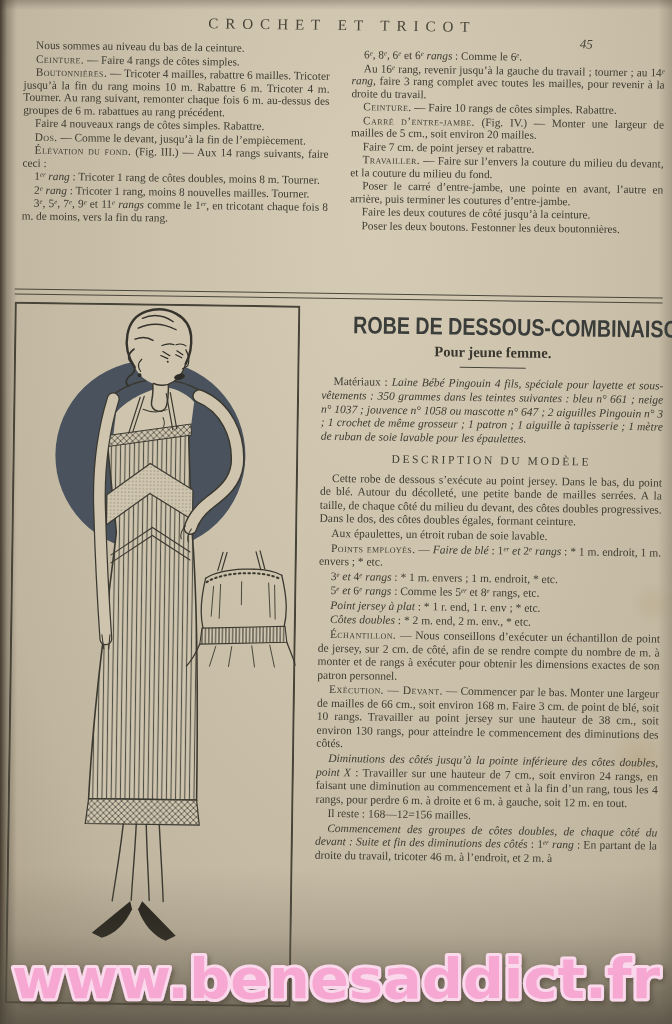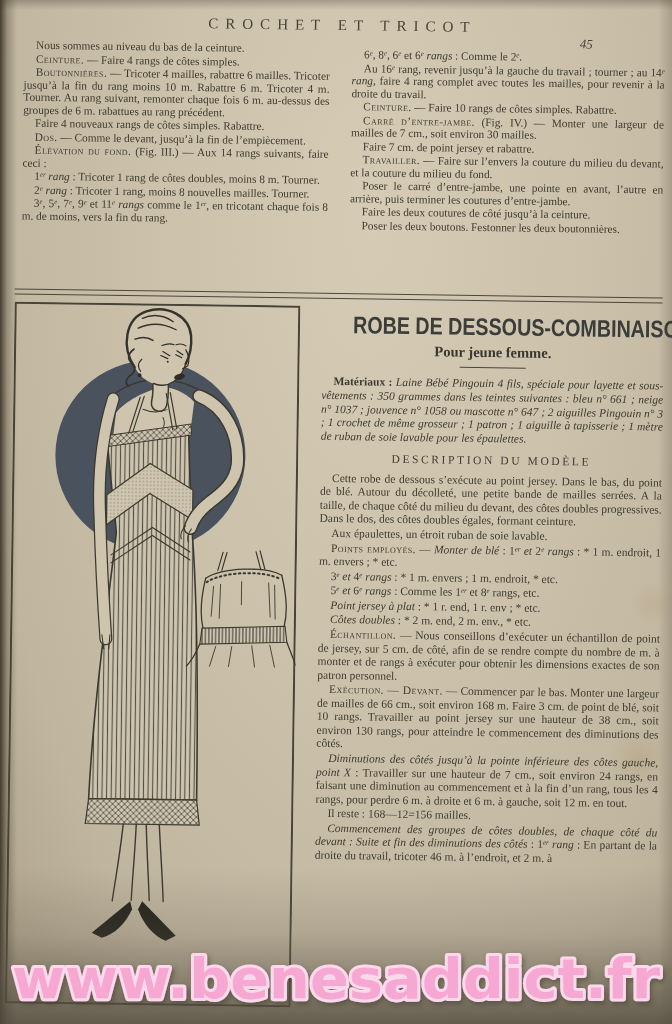--- a/index.html
+++ b/index.html
@@ -23,21 +23,21 @@
   .page-number{position:absolute;top:33px;left:558px;width:44px;text-align:center;
     font-size:13px;font-style:italic;color:#474337;}
 
   .col{position:absolute;font-size:11.3px;line-height:1.11;}
   .col-left{top:43px;left:18px;width:306px;}
   .col-right{top:48px;left:346px;width:313px;}
   .para{margin:0 0 1px;text-align:justify;text-indent:12px;}
 
   .seg-sc{font-variant:small-caps;letter-spacing:.4px;}
   .seg-i{font-style:italic;}
-  .seg-b{font-weight:bold;}
+  .seg-b{font-weight:normal;}
   .seg-sup{font-size:.6em;vertical-align:.45em;font-style:italic;letter-spacing:0;}
 
   .double-rule{position:absolute;left:12px;top:293px;width:648px;height:4px;
     border-top:1.4px solid #4b473b;border-bottom:1.4px solid #4b473b;}
 
   .illus{position:absolute;left:12px;top:306px;width:286px;height:702px;}
 
   .article{position:absolute;left:320px;top:311px;width:342px;font-size:11.5px;line-height:1.18;}
   .article .para{margin:0 0 1px;}
   .article-title{margin:0;text-align:center;white-space:nowrap;color:#3a3d39;
@@ -68,24 +68,24 @@
           <p class="para"><span class="seg-sc">Ceinture.</span><span> — Faire 4 rangs de côtes simples.</span></p>
           <p class="para"><span class="seg-sc">Boutonnières.</span><span> — Tricoter 4 mailles, rabattre 6 mailles. Tricoter jusqu’à la fin du rang moins 10 m. Rabattre 6 m. Tricoter 4 m. Tourner. Au rang suivant, remonter chaque fois 6 m. au-dessus des groupes de 6 m. rabattues au rang précédent.</span></p>
           <p class="para"><span>Faire 4 nouveaux rangs de côtes simples. Rabattre.</span></p>
           <p class="para"><span class="seg-sc">Dos.</span><span> — Comme le devant, jusqu’à la fin de l’empiècement.</span></p>
           <p class="para"><span class="seg-sc">Élévation du fond.</span><span> (Fig. III.) — Aux 14 rangs suivants, faire ceci :</span></p>
           <p class="para"><span>1</span><span class="seg-sup">er</span><span class="seg-i"> rang</span><span> : Tricoter 1 rang de côtes doubles, moins 8 m. Tourner.</span></p>
           <p class="para"><span>2</span><span class="seg-sup">e</span><span class="seg-i"> rang</span><span> : Tricoter 1 rang, moins 8 nouvelles mailles. Tourner.</span></p>
           <p class="para"><span>3</span><span class="seg-sup">e</span><span>, 5</span><span class="seg-sup">e</span><span>, 7</span><span class="seg-sup">e</span><span>, 9</span><span class="seg-sup">e</span><span> et 11</span><span class="seg-sup">e</span><span class="seg-i"> rangs</span><span> comme le 1</span><span class="seg-sup">er</span><span>, en tricotant chaque fois 8 m. de moins, vers la fin du rang.</span></p>
         </div>
       <div class="col col-right">
-          <p class="para"><span>6</span><span class="seg-sup">e</span><span>, 8</span><span class="seg-sup">e</span><span>, 6</span><span class="seg-sup">e</span><span> et 6</span><span class="seg-sup">e</span><span class="seg-i"> rangs</span><span> : Comme le 2</span><span class="seg-sup">e</span><span>.</span></p>
-          <p class="para"><span>Au 16</span><span class="seg-sup">e</span><span> rang, revenir jusqu’à la gauche du travail ; tourner ; au 14</span><span class="seg-sup">e</span><span class="seg-i"> rang</span><span>, faire 4 rang complet avec toutes les mailles, pour revenir à la droite du travail.</span></p>
+          <p class="para"><span>6</span><span class="seg-sup">e</span><span>, 8</span><span class="seg-sup">e</span><span>, 6</span><span class="seg-sup">e</span><span> et 6</span><span class="seg-sup">e</span><span class="seg-i"> rangs</span><span> : Comme le 6</span><span class="seg-sup">e</span><span>.</span></p>
+          <p class="para"><span>Au 16</span><span class="seg-sup">e</span><span> rang, revenir jusqu’à la gauche du travail ; tourner ; au 14</span><span class="seg-sup">e</span><span class="seg-i"> rang</span><span>, faire 3 rang complet avec toutes les mailles, pour revenir à la droite du travail.</span></p>
           <p class="para"><span class="seg-sc">Ceinture.</span><span> — Faire 10 rangs de côtes simples. Rabattre.</span></p>
-          <p class="para"><span class="seg-sc">Carré d’entre-jambe.</span><span> (Fig. IV.) — Monter une largeur de mailles de 7 cm., soit environ 30 mailles.</span></p>
+          <p class="para"><span class="seg-sc">Carré d’entre-jambe.</span><span> (Fig. IV.) — Monter une largeur de mailles de 5 cm., soit environ 20 mailles.</span></p>
           <p class="para"><span>Faire 7 cm. de point jersey et rabattre.</span></p>
           <p class="para"><span class="seg-sc">Travailler.</span><span> — Faire sur l’envers la couture du milieu du devant, et la couture du milieu du fond.</span></p>
           <p class="para"><span>Poser le carré d’entre-jambe, une pointe en avant, l’autre en arrière, puis terminer les coutures d’entre-jambe.</span></p>
           <p class="para"><span>Faire les deux coutures de côté jusqu’à la ceinture.</span></p>
           <p class="para"><span>Poser les deux boutons. Festonner les deux boutonnières.</span></p>
         </div>
 
       <div class="double-rule"></div>
 
       <svg class="illus" viewBox="0 0 286 702">
@@ -175,28 +175,28 @@
         <h1 class="article-title">ROBE DE DESSOUS-COMBINAISON</h1>
         <h2 class="article-sub">Pour jeune femme.</h2>
         <div class="sub-rule"></div>
         <div class="materials">
             <p class="para"><span class="seg-b">Matériaux : </span><span class="seg-i">Laine Bébé Pingouin 4 fils, spéciale pour layette et sous-vêtements : 350 grammes dans les teintes suivantes : bleu n° 661 ; neige n° 1037 ; jouvence n° 1058 ou mascotte n° 647 ; 2 aiguilles Pingouin n° 3 ; 1 crochet de même grosseur ; 1 patron ; 1 aiguille à tapisserie ; 1 mètre de ruban de soie lavable pour les épaulettes.</span></p>
           </div>
         <div class="desc-heading">DESCRIPTION DU MODÈLE</div>
         <div>
             <p class="para"><span>Cette robe de dessous s’exécute au point jersey. Dans le bas, du point de blé. Autour du décolleté, une petite bande de mailles serrées. A la taille, de chaque côté du milieu du devant, des côtes doubles progressives. Dans le dos, des côtes doubles égales, formant ceinture.</span></p>
             <p class="para"><span>Aux épaulettes, un étroit ruban de soie lavable.</span></p>
-            <p class="para"><span class="seg-sc">Points employés.</span><span> — </span><span class="seg-i">Monter de blé</span><span> : 1</span><span class="seg-sup">er</span><span class="seg-i"> et</span><span> 2</span><span class="seg-sup">e</span><span class="seg-i"> rangs</span><span> : * 1 m. endroit, 1 m. envers ; * etc.</span></p>
+            <p class="para"><span class="seg-sc">Points employés.</span><span> — </span><span class="seg-i">Faire de blé</span><span> : 1</span><span class="seg-sup">er</span><span class="seg-i"> et</span><span> 2</span><span class="seg-sup">e</span><span class="seg-i"> rangs</span><span> : * 1 m. endroit, 1 m. envers ; * etc.</span></p>
             <p class="para"><span>3</span><span class="seg-sup">e</span><span class="seg-i"> et</span><span> 4</span><span class="seg-sup">e</span><span class="seg-i"> rangs</span><span> : * 1 m. envers ; 1 m. endroit, * etc.</span></p>
-            <p class="para"><span>5</span><span class="seg-sup">e</span><span class="seg-i"> et</span><span> 6</span><span class="seg-sup">e</span><span class="seg-i"> rangs</span><span> : Comme les 1</span><span class="seg-sup">er</span><span> et 8</span><span class="seg-sup">e</span><span> rangs, etc.</span></p>
+            <p class="para"><span>5</span><span class="seg-sup">e</span><span class="seg-i"> et</span><span> 6</span><span class="seg-sup">e</span><span class="seg-i"> rangs</span><span> : Comme les 5</span><span class="seg-sup">er</span><span> et 8</span><span class="seg-sup">e</span><span> rangs, etc.</span></p>
             <p class="para"><span class="seg-i">Point jersey à plat</span><span> : * 1 r. end, 1 r. env ; * etc.</span></p>
             <p class="para"><span class="seg-i">Côtes doubles</span><span> : * 2 m. end, 2 m. env., * etc.</span></p>
-            <p class="para"><span class="seg-sc">Échantillon.</span><span> — Nous conseillons d’exécuter un échantillon de point de jersey, sur 5 cm. de côté, afin de se rendre compte du nombre de m. à monter et de rangs à exécuter pour obtenir les dimensions exactes de son patron personnel.</span></p>
+            <p class="para"><span class="seg-sc">Échantillon.</span><span> — Nous conseillons d’exécuter un échantillon de point de jersey, sur 2 cm. de côté, afin de se rendre compte du nombre de m. à monter et de rangs à exécuter pour obtenir les dimensions exactes de son patron personnel.</span></p>
             <p class="para"><span class="seg-sc">Exécution. — Devant.</span><span> — Commencer par le bas. Monter une largeur de mailles de 66 cm., soit environ 168 m. Faire 3 cm. de point de blé, soit 10 rangs. Travailler au point jersey sur une hauteur de 38 cm., soit environ 130 rangs, pour atteindre le commencement des diminutions des côtés.</span></p>
-            <p class="para"><span class="seg-i">Diminutions des côtés jusqu’à la pointe inférieure des côtes gauche, point X</span><span> : Travailler sur une hauteur de 7 cm., soit environ 24 rangs, en faisant une diminution au commencement et à la fin d’un rang, tous les 4 rangs, pour perdre 6 m. à droite et 6 m. à gauche, soit 12 m. en tout.</span></p>
+            <p class="para"><span class="seg-i">Diminutions des côtés jusqu’à la pointe inférieure des côtes doubles, point X</span><span> : Travailler sur une hauteur de 7 cm., soit environ 24 rangs, en faisant une diminution au commencement et à la fin d’un rang, tous les 4 rangs, pour perdre 6 m. à droite et 6 m. à gauche, soit 12 m. en tout.</span></p>
             <p class="para"><span>Il reste : 168—12=156 mailles.</span></p>
             <p class="para"><span class="seg-i">Commencement des groupes de côtes doubles, de chaque côté du devant : Suite et fin des diminutions des côtés</span><span> : 1</span><span class="seg-sup">er</span><span class="seg-i"> rang</span><span> : En partant de la droite du travail, tricoter 46 m. à l’endroit, et 2 m. à</span></p>
           </div>
       </div>
 
     </div>
   </div>
 
   <div class="bottom-shade"></div>
 

